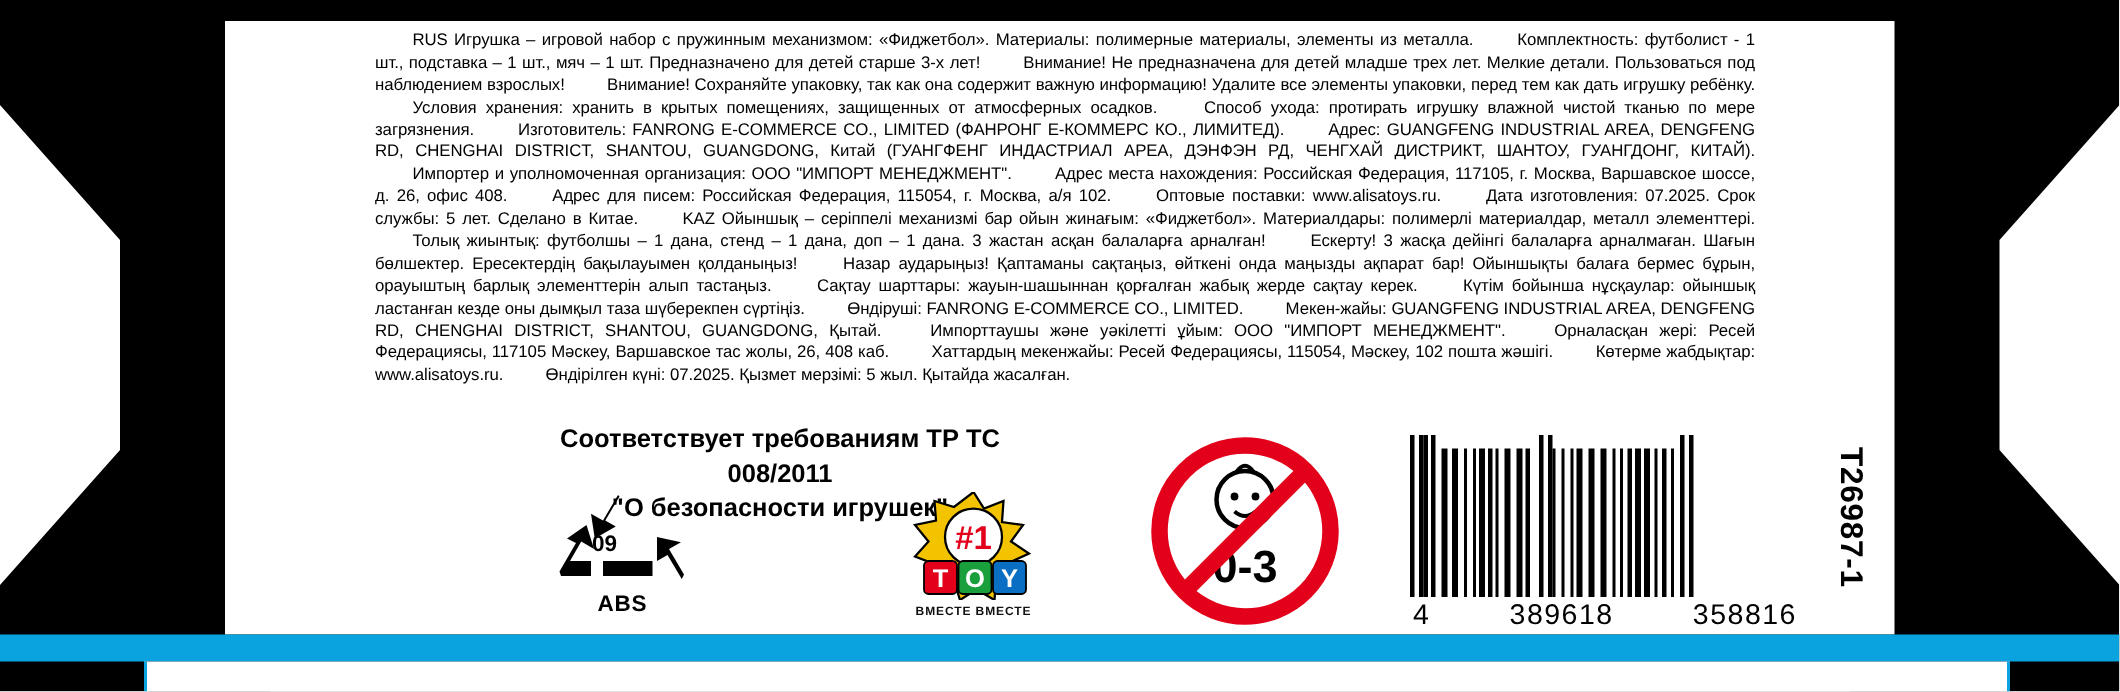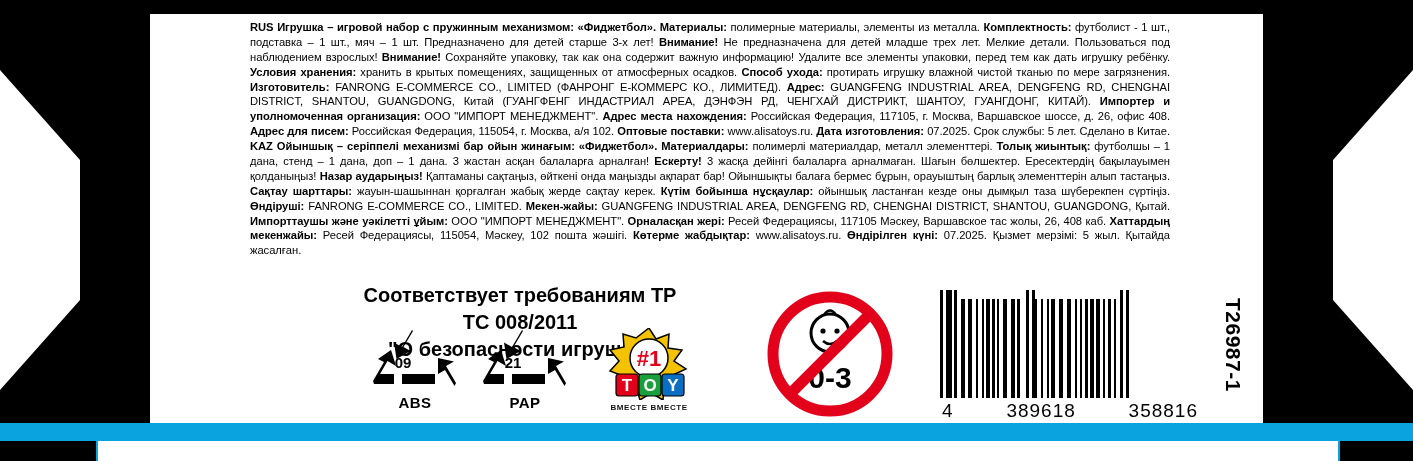--- a/index.html
+++ b/index.html
@@ -24,30 +24,30 @@
   #bottom-black{position:absolute;left:0;bottom:0;width:1413px;height:38px;background:#000;}
   #bottom-blue{position:absolute;left:0;bottom:20px;width:1413px;height:18px;background:#0aa3e0;}
   #bottom-white{position:absolute;left:96px;bottom:0;width:1240px;height:20px;background:#ffffff;border-left:2px solid #0aa3e0;border-right:2px solid #0aa3e0;}
 
   
   #legal{
     position:absolute;left:250px;top:20px;width:920px;
     font-size:11.2px;line-height:1.33;color:#000;text-align:justify;
     letter-spacing:-0.05px;
   }
-  #legal b{font-weight:bold;}
+  #legal b{font-weight:normal;margin-left:25px;}
 
   
   #icon-row{position:absolute;left:180px;top:280px;width:1060px;height:140px;}
 
   
   #eac{position:absolute;left:40px;top:20px;font-size:92px;font-weight:bold;letter-spacing:-6px;line-height:90px;font-family:"Liberation Sans",sans-serif;}
 
   
-  #trts{position:absolute;left:175px;top:2px;width:330px;text-align:center;font-size:20px;font-weight:bold;line-height:1.35;}
+  #trts{position:absolute;left:175px;top:2px;width:330px;text-align:center;font-size:17px;font-weight:bold;line-height:1.35;}
 
   
   .recy{position:absolute;top:48px;width:110px;text-align:center;}
   #recy1{left:180px;}
   #recy2{left:290px;}
   .recy .tri{position:relative;width:86px;height:62px;margin:0 auto;}
   .recy .tri svg{display:block;}
   .recy .num{position:absolute;left:0;top:26px;width:86px;text-align:center;font-size:15px;font-weight:bold;}
   .recy .lab{font-size:15px;font-weight:bold;margin-top:4px;letter-spacing:0.5px;}
 
@@ -99,34 +99,20 @@
             <path d="M2 56 L22 56 L22 46 L8 46 L15.5 33 L24 38 L19 22 L6 31 L12 34 L1 53 Z"></path>
             <path d="M84 55 L74 38 L82 33.5 L66 30 L66 46 L73 42 L82.5 58 Z"></path>
             <path d="M30 56 L63 56 L63 46 L30 46 Z"></path>
           </g>
         </svg>
       </div>
       <div class="num">09</div>
       <div class="lab">ABS</div>
     </div>
 
-    <div class="recy" id="recy2">
-      <div class="tri">
-        <svg width="86" height="62" viewBox="0 0 86 62">
-          <g fill="#000">
-            <path d="M40 2 L30 19 L22 14.5 L24.5 31 L38.5 23 L31.5 19 L41 3 Z"></path>
-            <path d="M2 56 L22 56 L22 46 L8 46 L15.5 33 L24 38 L19 22 L6 31 L12 34 L1 53 Z"></path>
-            <path d="M84 55 L74 38 L82 33.5 L66 30 L66 46 L73 42 L82.5 58 Z"></path>
-            <path d="M30 56 L63 56 L63 46 L30 46 Z"></path>
-          </g>
-        </svg>
-      </div>
-      <div class="num">21</div>
-      <div class="lab">PAP</div>
-    </div>
 
     <div id="toylogo">
       <div class="lg">
         <svg width="106" height="72" viewBox="0 0 106 72">
 
           <polygon points="53,0 60,11 73,6 72,20 86,22 78,33 90,41 77,47 82,60 68,59 67,72 55,65 44,72 40,59 27,61 27,48 14,43 23,33 14,22 28,19 27,6 40,10" fill="#f3c300" stroke="#000" stroke-width="1.5"></polygon>
           <circle cx="53" cy="30" r="19" fill="#ffffff" stroke="#000" stroke-width="1.5"></circle>
           <text x="53" y="38" text-anchor="middle" font-family="Liberation Sans, sans-serif" font-size="22" font-weight="bold" fill="#e2001a">#1</text>
 
           <rect x="20" y="46" width="22" height="22" rx="3" fill="#e2001a" stroke="#000" stroke-width="1.2"></rect>

